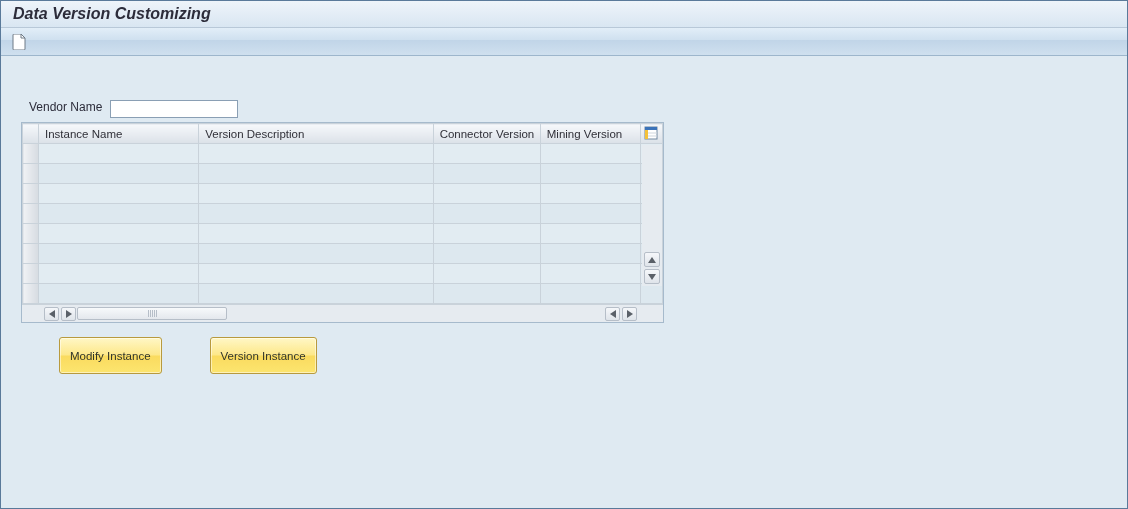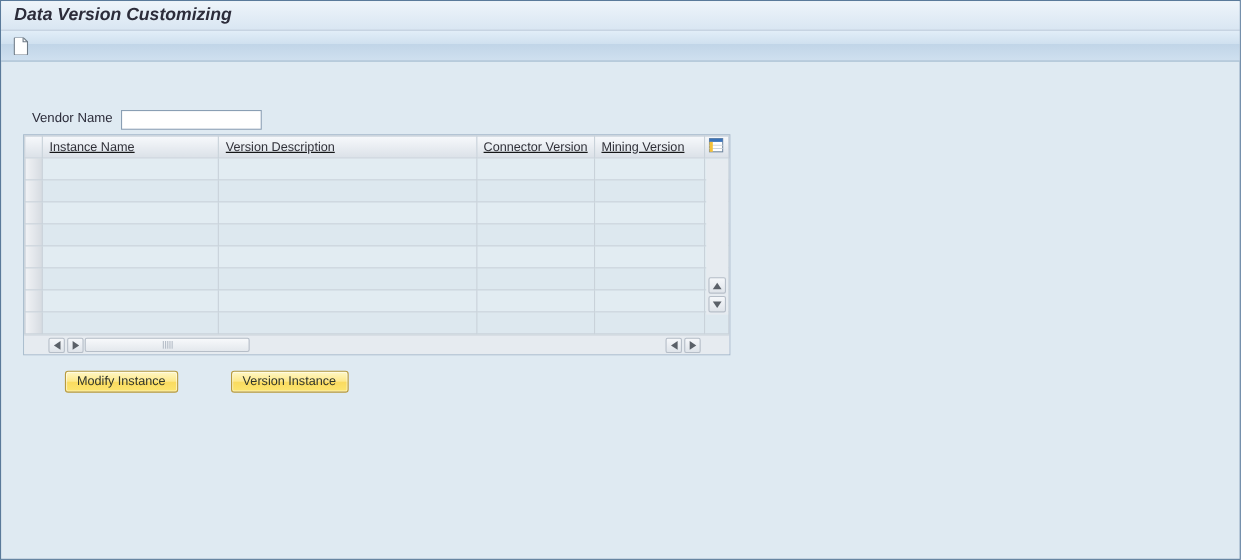--- a/index.html
+++ b/index.html
@@ -76,21 +76,20 @@
       width: 643px;
       border: 1px solid #a6bacc;
       background: #e9eef3;
       position: relative;
     }
     .table-scroll-area { position: relative; }
     .data-table {
       border-collapse: collapse;
       width: 100%;
       table-layout: fixed;
-      text-decoration: underline;
     }
     .data-table th, .data-table td {
       border: 1px solid #c9d2da;
       height: 20px;
       padding: 0;
     }
     .data-table th {
       background: linear-gradient(#f6f8fb, #dbe1e8);
       font-weight: normal;
       text-align: left;
@@ -182,21 +181,21 @@
     }
     .grip-dot { width: 1px; height: 7px; background: #b6bec8; }
 
     .button-row {
       display: flex;
       gap: 48px;
       margin-top: 14px;
       margin-left: 38px;
     }
     .sap-btn {
-      height: 20px;
+      height: 37px;
       padding: 0 10px;
       background: linear-gradient(#fff7c6, #fde88a 48%, #fadb5f 52%, #fce56f);
       border: 1px solid #b89a3e;
       border-radius: 3px;
       color: #30352a;
       font-size: 11.5px;
       cursor: pointer;
       box-shadow: inset 0 0 0 1px rgba(255,255,255,0.5);
     }
   </style>

